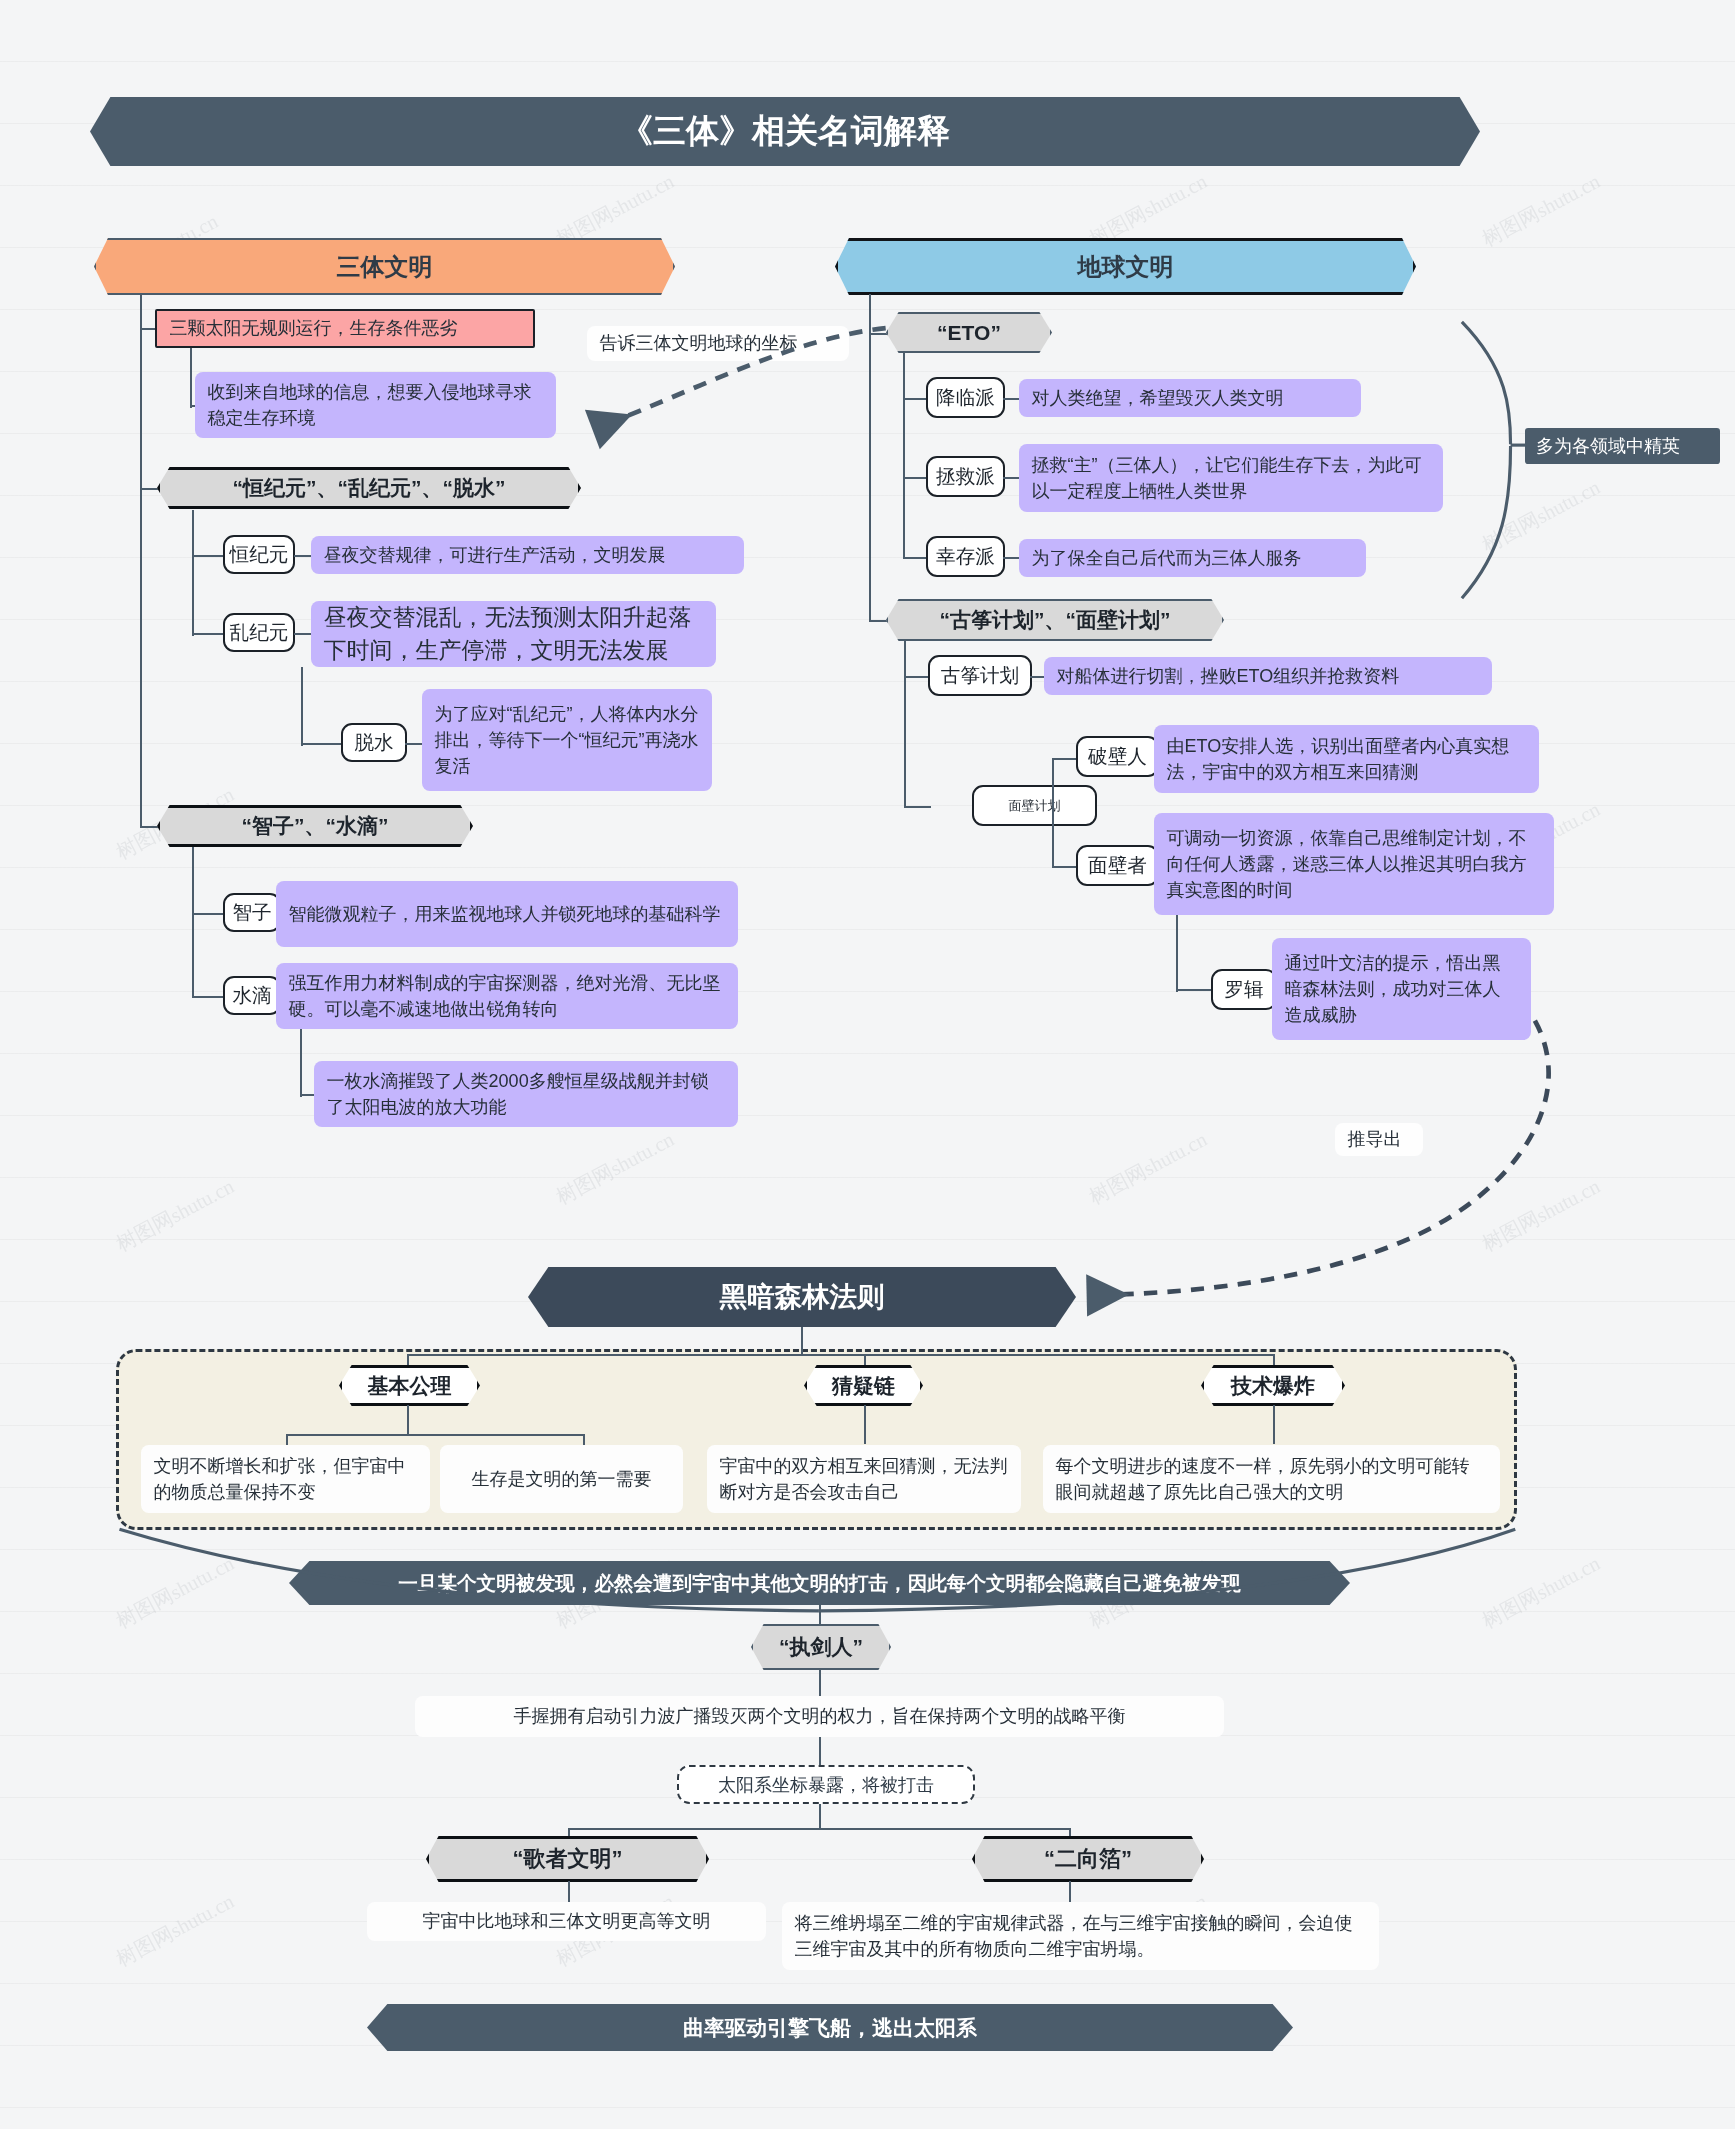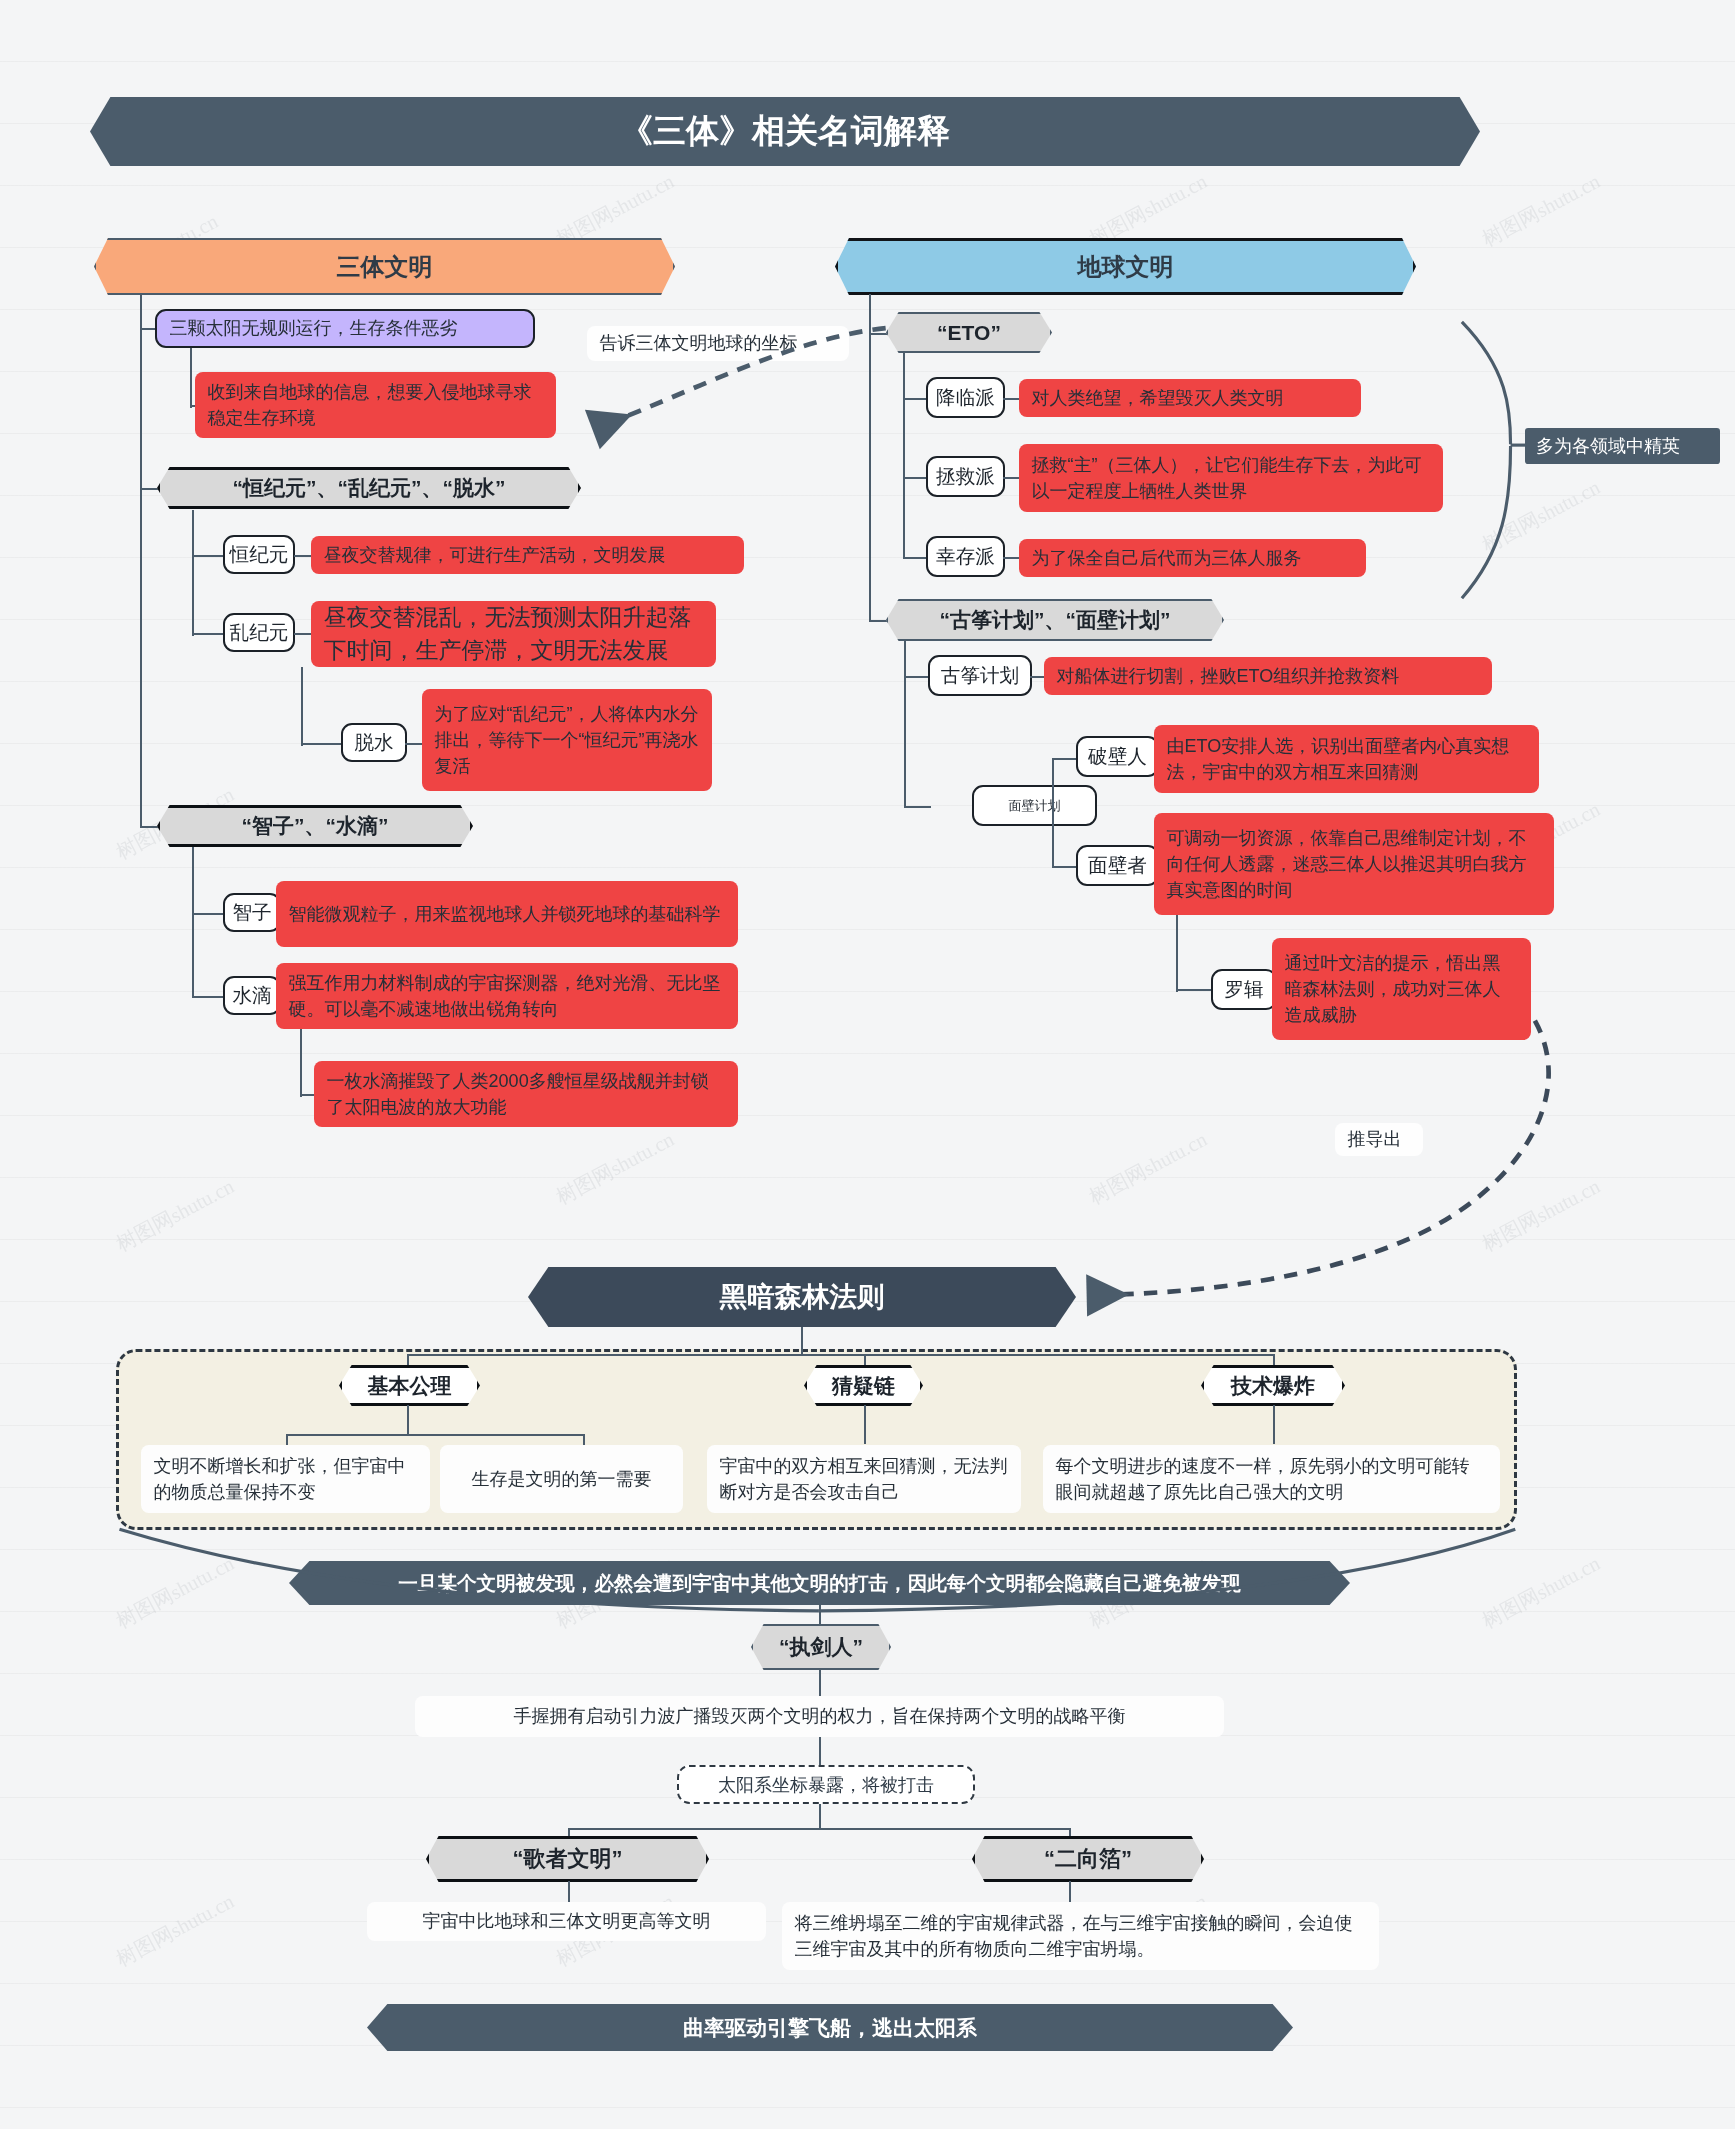--- a/index.html
+++ b/index.html
@@ -76,31 +76,31 @@
     background: #ffffff;
     border: 2.4px solid #1b2128;
     border-radius: 11px;
     text-align: center;
     color: #1d242c;
   }
 
   
   .card {
     position: absolute;
-    background: #ef4444;
+    background: #c4b5fd;
     border-radius: 7.9px;
     display: flex; align-items: center;
     padding: 7.9px 12.6px;
     color: #262f38;
     line-height: 1.45;
   }
   .card.outlined {
-    background: #c4b5fd;
+    background: #fca5a5;
     border: 2.4px solid #1b2128;
-    border-radius: 11px;
+    border-radius: 2px;
     padding: 4.7px 12.6px;
   }
   .card.plain { background: #fdfdfd; }
   .card.ghost { background: rgba(255,255,255,0.85); }
   .card.center { justify-content: center; text-align: center; }
 
   
   .group-box {
     position: absolute;
     background: #f3f0e3;

